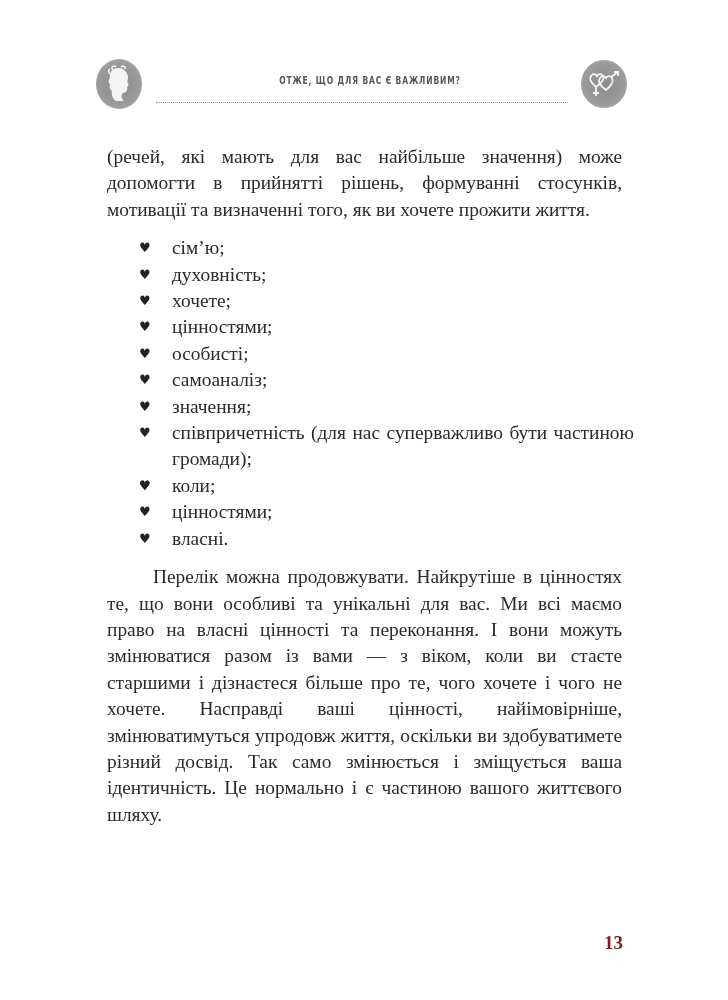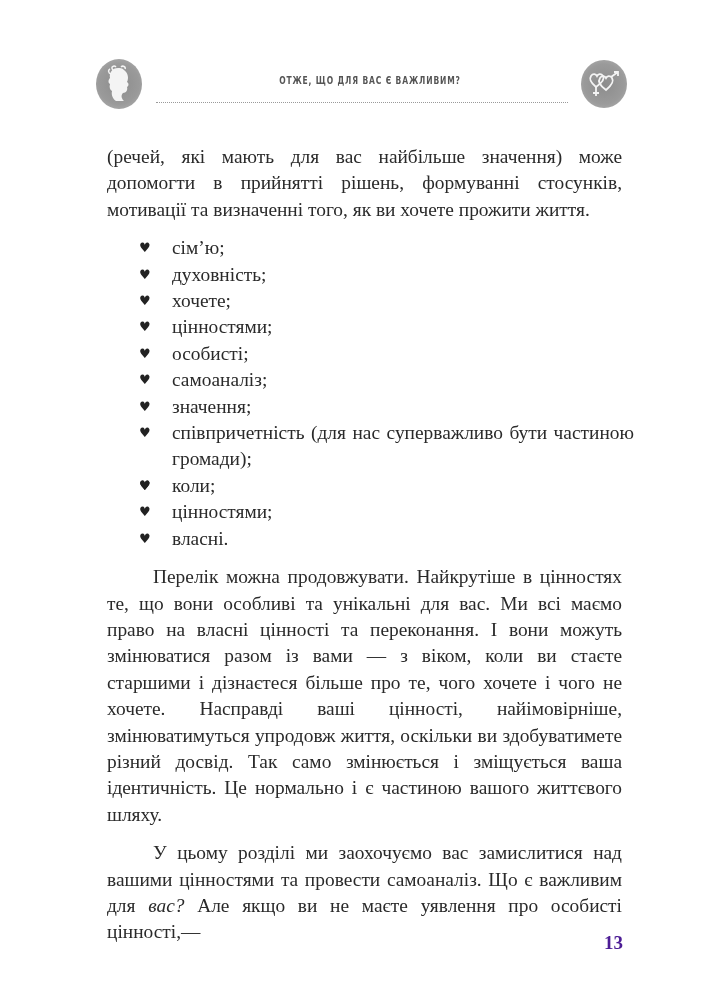--- a/index.html
+++ b/index.html
@@ -38,21 +38,21 @@
     ul.values li {
       position: relative; padding-left: 77px; text-align: justify;
     }
     ul.values li .bullet {
       position: absolute; left: 44px; top: 0; font-size: 13px; color: #222;
       font-family: "DejaVu Sans", sans-serif;
     }
     em { font-style: italic; }
     .page-number {
       position: absolute; left: 604px; top: 932px;
-      font-family: "Liberation Serif", serif; font-weight: bold; font-size: 19px; color: #4c1d95;
+      font-family: "Liberation Serif", serif; font-weight: bold; font-size: 19px; color: #7f1d1d;
     }
   </style>
 </head>
 <body>
 
 <div class="header">
   <div class="medallion left">
     <svg width="30" height="38" viewBox="0 0 30 38">
       <path d="M14 3 C8 3 5 8 6 13 C4 15 4 18 6 19 C5 22 6 25 8 26 C7 30 9 34 12 36 L20 36 C17 33 17 30 19 28 C22 28 24 25 23 22 C25 21 25 18 23 17 C25 13 24 8 20 5 C18 3 16 3 14 3 Z" fill="#f4f4f4"></path>
       <path d="M9 5 C6 2 10 0 12 2 M17 2 C19 0 22 2 21 4 M7 9 C4 8 4 5 6 4" stroke="#f4f4f4" stroke-width="1.5" fill="none"></path>
@@ -80,16 +80,15 @@
     <li><span class="bullet">♥</span><span>особисті;</span></li>
     <li><span class="bullet">♥</span><span>самоаналіз;</span></li>
     <li><span class="bullet">♥</span><span>значення;</span></li>
     <li><span class="bullet">♥</span><span>співпричетність (для нас суперважливо бути частиною громади);</span></li>
     <li><span class="bullet">♥</span></li>
     <li><span class="bullet">♥</span><span>коли;</span></li>
     <li><span class="bullet">♥</span><span>цінностями;</span></li>
     <li><span class="bullet">♥</span><span>власні.</span></li>
   </ul>
   <p class="indent">Перелік можна продовжувати. Найкрутіше в цінностях те, що вони особливі та унікальні для вас. Ми всі маємо право на власні цінності та переконання. І вони можуть змінюватися разом із вами — з віком, коли ви стаєте старшими і дізнаєтеся більше про те, чого хочете і чого не хочете. Насправді ваші цінності, найімовірніше, змінюватимуться упродовж життя, оскільки ви здобуватимете різний досвід. Так само змінюється і зміщується ваша ідентичність. Це нормально і є частиною вашого життєвого шляху.</p>
-  <p class="indent"><span>У цьому розділі ми заохочуємо вас замислитися над вашими цінностями та провести самоаналіз. Що є важливим для </span><em>вас?</em><span> Але якщо ви не маєте уявлення про особисті цінності,—</span></p>
 </div>
 
 <div class="page-number">13</div>
 
 </body></html>

